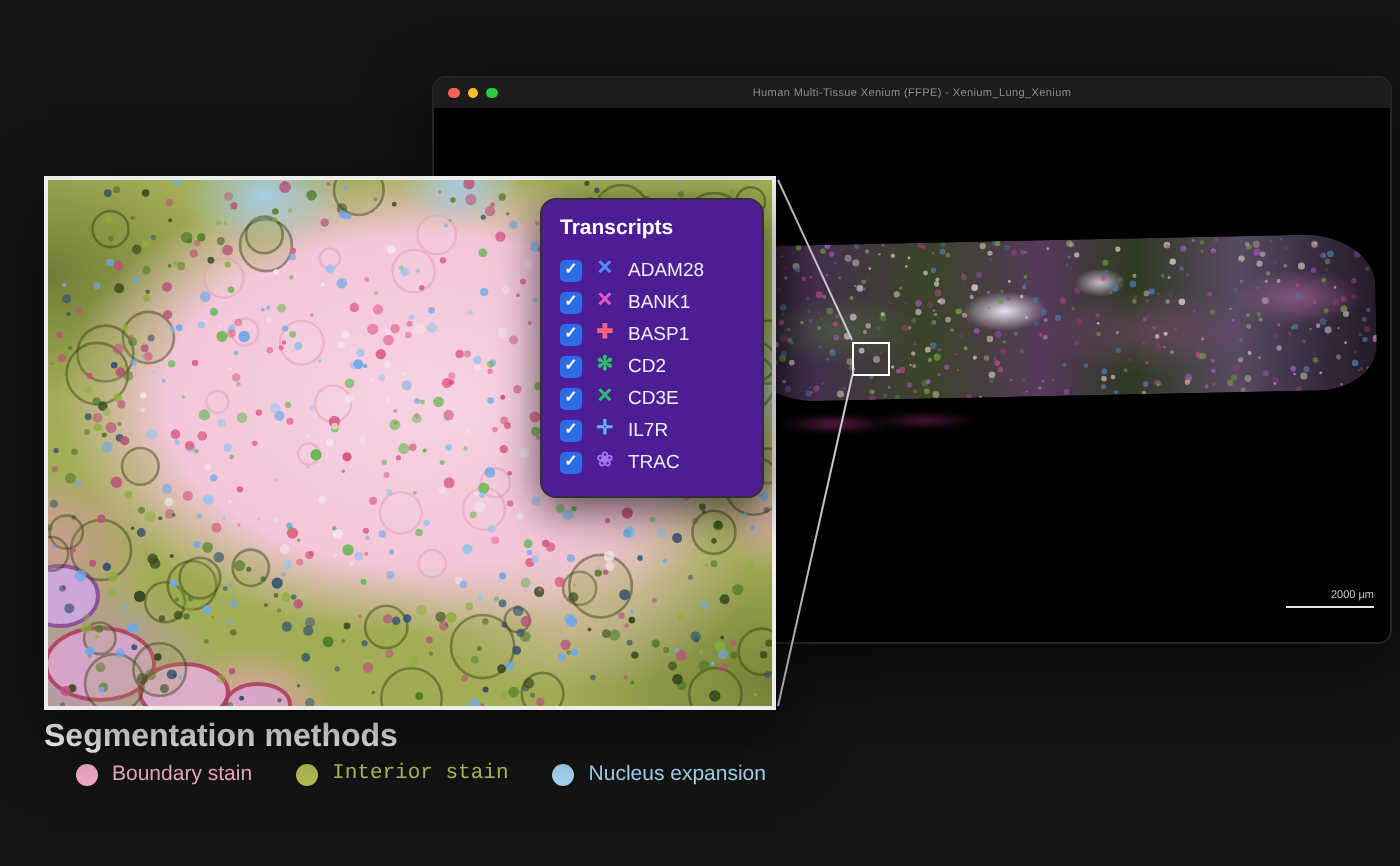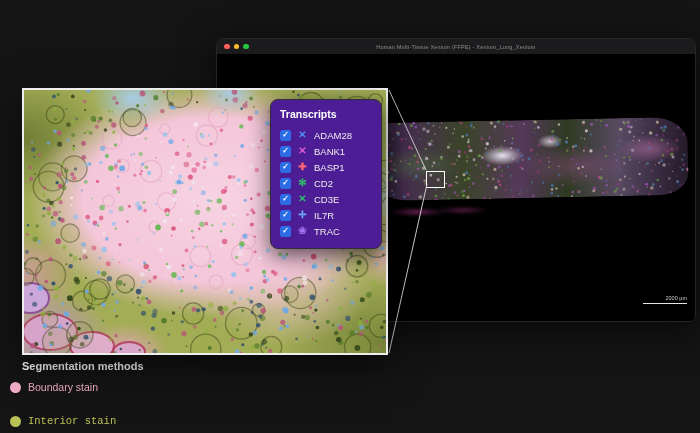--- a/index.html
+++ b/index.html
@@ -100,23 +100,23 @@
     width:11px;height:11px;border-radius:2.5px;flex:0 0 auto;
     display:flex;align-items:center;justify-content:center;
   }
   .cb::after{content:"\2713";color:#fff;font-size:8px;line-height:1;font-weight:bold;}
   .t-ico{width:11px;flex:0 0 auto;font-size:10px;line-height:1;text-align:center;font-weight:bold;}
   .t-label{font-size:9.5px;color:#ededed;white-space:nowrap;text-align:center;}
 
   
   .seg-title{
     position:absolute;left:22px;top:360px;z-index:2;
-    font-size:11px;font-weight:bold;color:#fff;
+    font-size:16px;font-weight:bold;color:#fff;
   }
-  .seg-row{position:absolute;left:10px;top:381px;display:flex;gap:22px;z-index:2;flex-direction:column;}
+  .seg-row{position:absolute;left:38px;top:381px;display:flex;gap:22px;z-index:2;}
   .seg-item{display:flex;align-items:center;gap:7px;}
   .seg-dot{width:11px;height:11px;border-radius:50%;flex:0 0 auto;}
   .seg-label{font-size:10.5px;}
 </style>
 </head>
 <body>
 
 <div class="app-window">
   <div class="titlebar">
     <div class="traffic">
@@ -1391,13 +1391,17 @@
 <div class="seg-title">Segmentation methods</div>
 <div class="seg-row">
   <div class="seg-item">
     <span class="seg-dot" style="background: rgb(245, 174, 201);"></span>
     <span class="seg-label" style="color: rgb(245, 174, 201);">Boundary stain</span>
   </div>
   <div class="seg-item">
     <span class="seg-dot" style="background: rgb(185, 192, 84);"></span>
     <span class="seg-label" style="color: rgb(185, 192, 84); font-family: Liberation Mono, monospace;">Interior stain</span>
   </div>
+  <div class="seg-item">
+    <span class="seg-dot" style="background: rgb(169, 217, 247);"></span>
+    <span class="seg-label" style="color: rgb(169, 217, 247);">Nucleus expansion</span>
+  </div>
 </div>
 
 </body></html>

